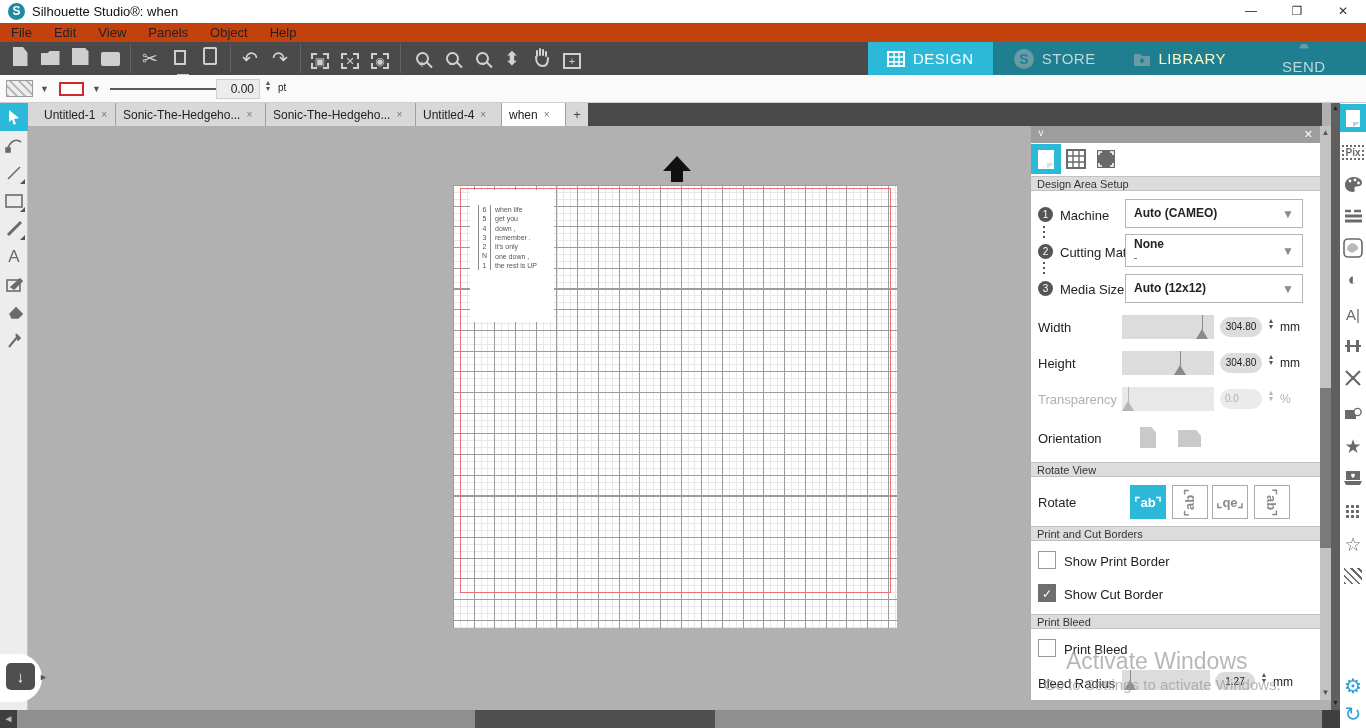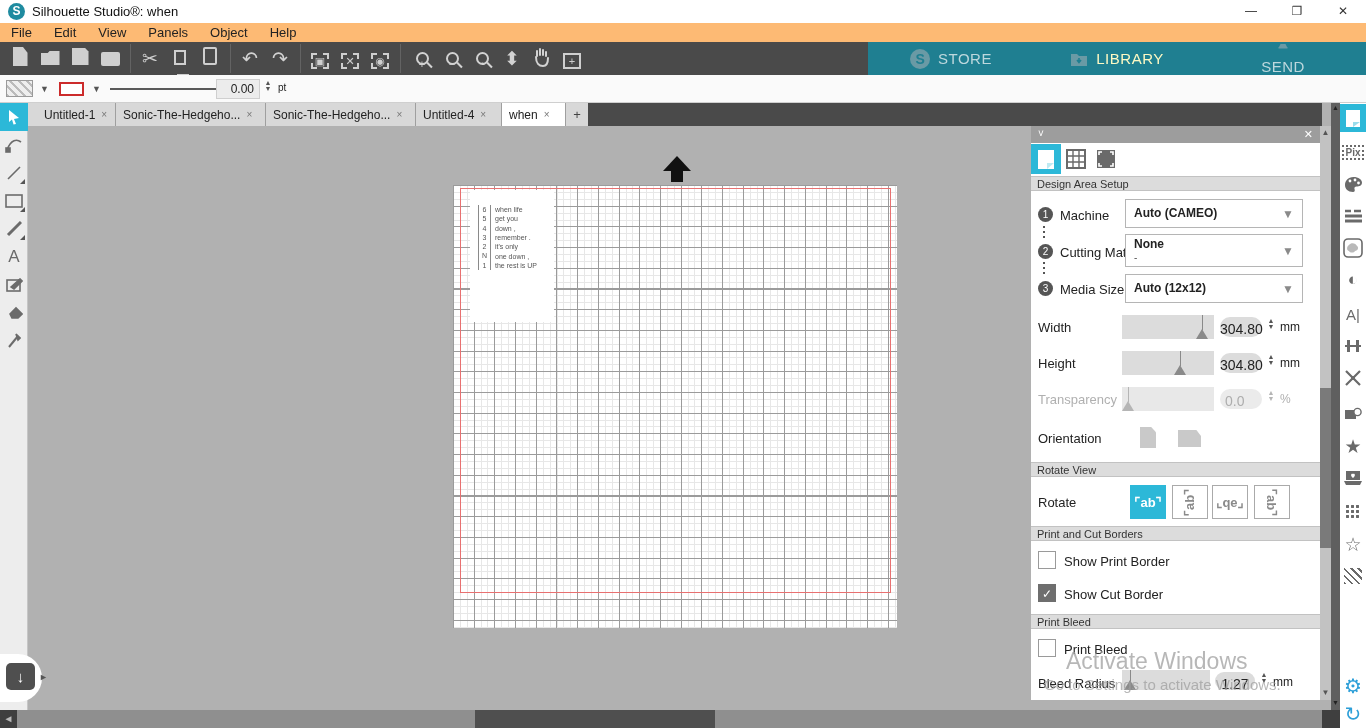--- a/index.html
+++ b/index.html
@@ -6,21 +6,21 @@
   html,body{width:1366px;height:728px;overflow:hidden;background:#b1b1b1;position:relative;}
   .abs{position:absolute;}
 
   
   #titlebar{left:0;top:0;width:1366px;height:23px;background:#fff;}
   #logo{left:8px;top:3px;width:17px;height:17px;border-radius:50%;background:#1f8ba0;color:#fff;
         font-size:12px;font-weight:bold;text-align:center;line-height:17px;}
   #wintitle{left:32px;top:4px;font-size:13px;color:#111;}
   .winbtn{top:0;width:46px;height:23px;text-align:center;line-height:23px;color:#333;font-size:12px;}
   
-  #menubar{left:0;top:23px;width:1366px;height:19px;background:#fdba74;display:flex;align-items:center;}
+  #menubar{left:0;top:23px;width:1366px;height:19px;background:#c2410c;display:flex;align-items:center;}
   .menuitem{font-size:13px;color:#222;padding:0 11px;}
   
   #toolbar{left:0;top:42px;width:868px;height:33px;background:#4a4a4a;}
   .tbico{top:47px;width:24px;height:24px;color:#d2d2d2;font-size:19px;text-align:center;line-height:24px;}
   .tbsep{top:44px;width:1px;height:29px;background:#636363;}
   .ico-shape{display:inline-block;}
   .doc{width:15px;height:19px;background:#cfcfcf;clip-path:polygon(0 0,70% 0,100% 30%,100% 100%,0 100%);}
   .folder{width:19px;height:14px;background:#cfcfcf;clip-path:polygon(0 15%,38% 15%,48% 0,100% 0,100% 100%,0 100%);}
   .floppy{width:17px;height:17px;background:#cfcfcf;clip-path:polygon(0 0,80% 0,100% 20%,100% 100%,0 100%);}
   .printer{width:19px;height:14px;background:#cfcfcf;border-radius:2px;margin-top:5px;}
@@ -93,21 +93,21 @@
   .plabel{font-size:13px;color:#222;}
   .plabel.dis{color:#b0b0b0;}
   .dropdown{background:#fff;border:1px solid #b5b5b5;position:absolute;display:flex;align-items:center;}
   .ddval{font-size:12px;font-weight:bold;color:#222;padding-left:8px;line-height:13px;}
   .ddval .sub{font-weight:normal;font-size:10px;color:#555;display:block;}
   .ddtri{position:absolute;right:8px;color:#8a8a8a;font-size:12px;}
   .slider{background:#dcdcdc;position:absolute;}
   .slider.dis{background:#e8e8e8;}
   .sthumb{position:absolute;bottom:0;width:0;height:0;border-left:6px solid transparent;border-right:6px solid transparent;border-bottom:10px solid #8a8a8a;}
   .sline{position:absolute;top:0;bottom:9px;width:1px;background:#8a8a8a;}
-  .valbox{position:absolute;background:#dcdcdc;font-size:14px;color:#222;text-align:center;padding-top:4px;border-radius:10px;}
+  .valbox{position:absolute;background:#dcdcdc;font-size:10px;color:#222;text-align:center;padding-top:4px;border-radius:10px;}
   .valbox.dis{color:#adadad;background:#ebebeb;}
   .unit{position:absolute;font-size:12px;color:#222;}
   .unit.dis{color:#b0b0b0;}
   .orient{background:#c9c9c9;position:absolute;}
   .orient.p{clip-path:polygon(0 0,70% 0,100% 25%,100% 100%,0 100%);}
   .orient.l{clip-path:polygon(0 0,80% 0,100% 35%,100% 100%,0 100%);}
   .rotbtn{position:absolute;width:36px;height:34px;border:1px solid #aaa;background:#fff;color:#8a8a8a;
     display:flex;align-items:center;justify-content:center;font-size:13px;font-weight:bold;}
   .rotbtn.active{background:#2cb8d8;border-color:#2cb8d8;color:#fff;}
   .rotglyph{display:inline-block;}
@@ -182,20 +182,27 @@
 <div class="abs tbico" style="left:470px;"><span class="ico-shape zoomglass"><span>◔</span></span></div>
 <div class="abs tbico" style="left:500px;">⬍</div>
 <div class="abs tbico" style="left:530px;">
   <svg width="20" height="20" viewBox="0 0 20 20">
       <path d="M5 9 V4 M8 8 V2 M11 8 V3 M14 9 V5 M4 10 c0 6 3 9 7 9 c3 0 5 -3 5 -8" stroke="#d2d2d2" stroke-width="2" fill="none" stroke-linecap="round"></path>
     </svg>
 </div>
 <div class="abs tbico" style="left:560px;"><span class="ico-shape dashbox" style="border-style:solid;">+</span></div>
 
 <div class="abs" id="navtabs">
+  <div class="navtab" style="background:#2cb8d8;color:#fff;">
+    <svg class="navico" viewBox="0 0 18 16">
+        <rect x="1" y="1" width="16" height="14" fill="none" stroke="#fff" stroke-width="2"></rect>
+        <path d="M7 1 V15 M12 1 V15 M1 6 H17 M1 11 H17" stroke="#fff" stroke-width="1.4"></path>
+      </svg>
+    <span class="nlabel">DESIGN</span>
+  </div>
   <div class="navtab" style="background:#1f7f91;color:#bdd8dd;">
     <span style="width:20px;height:20px;border-radius:50%;background:#6a9aa5;color:#1f7f91;font-weight:bold;text-align:center;line-height:20px;font-size:14px;">S</span>
     <span class="nlabel">STORE</span>
   </div>
   <div class="navtab" style="background:#1f7f91;color:#fef9c3;">
     <svg class="navico" viewBox="0 0 18 16">
         <path d="M1 3 h6 l2 2 h8 v10 h-16 z" fill="#6a9aa5"></path>
         <path d="M9 7 v4 M7 9 l2 2.4 2 -2.4" stroke="#1f7f91" stroke-width="1.6" fill="none"></path>
       </svg>
     <span class="nlabel">LIBRARY</span>

